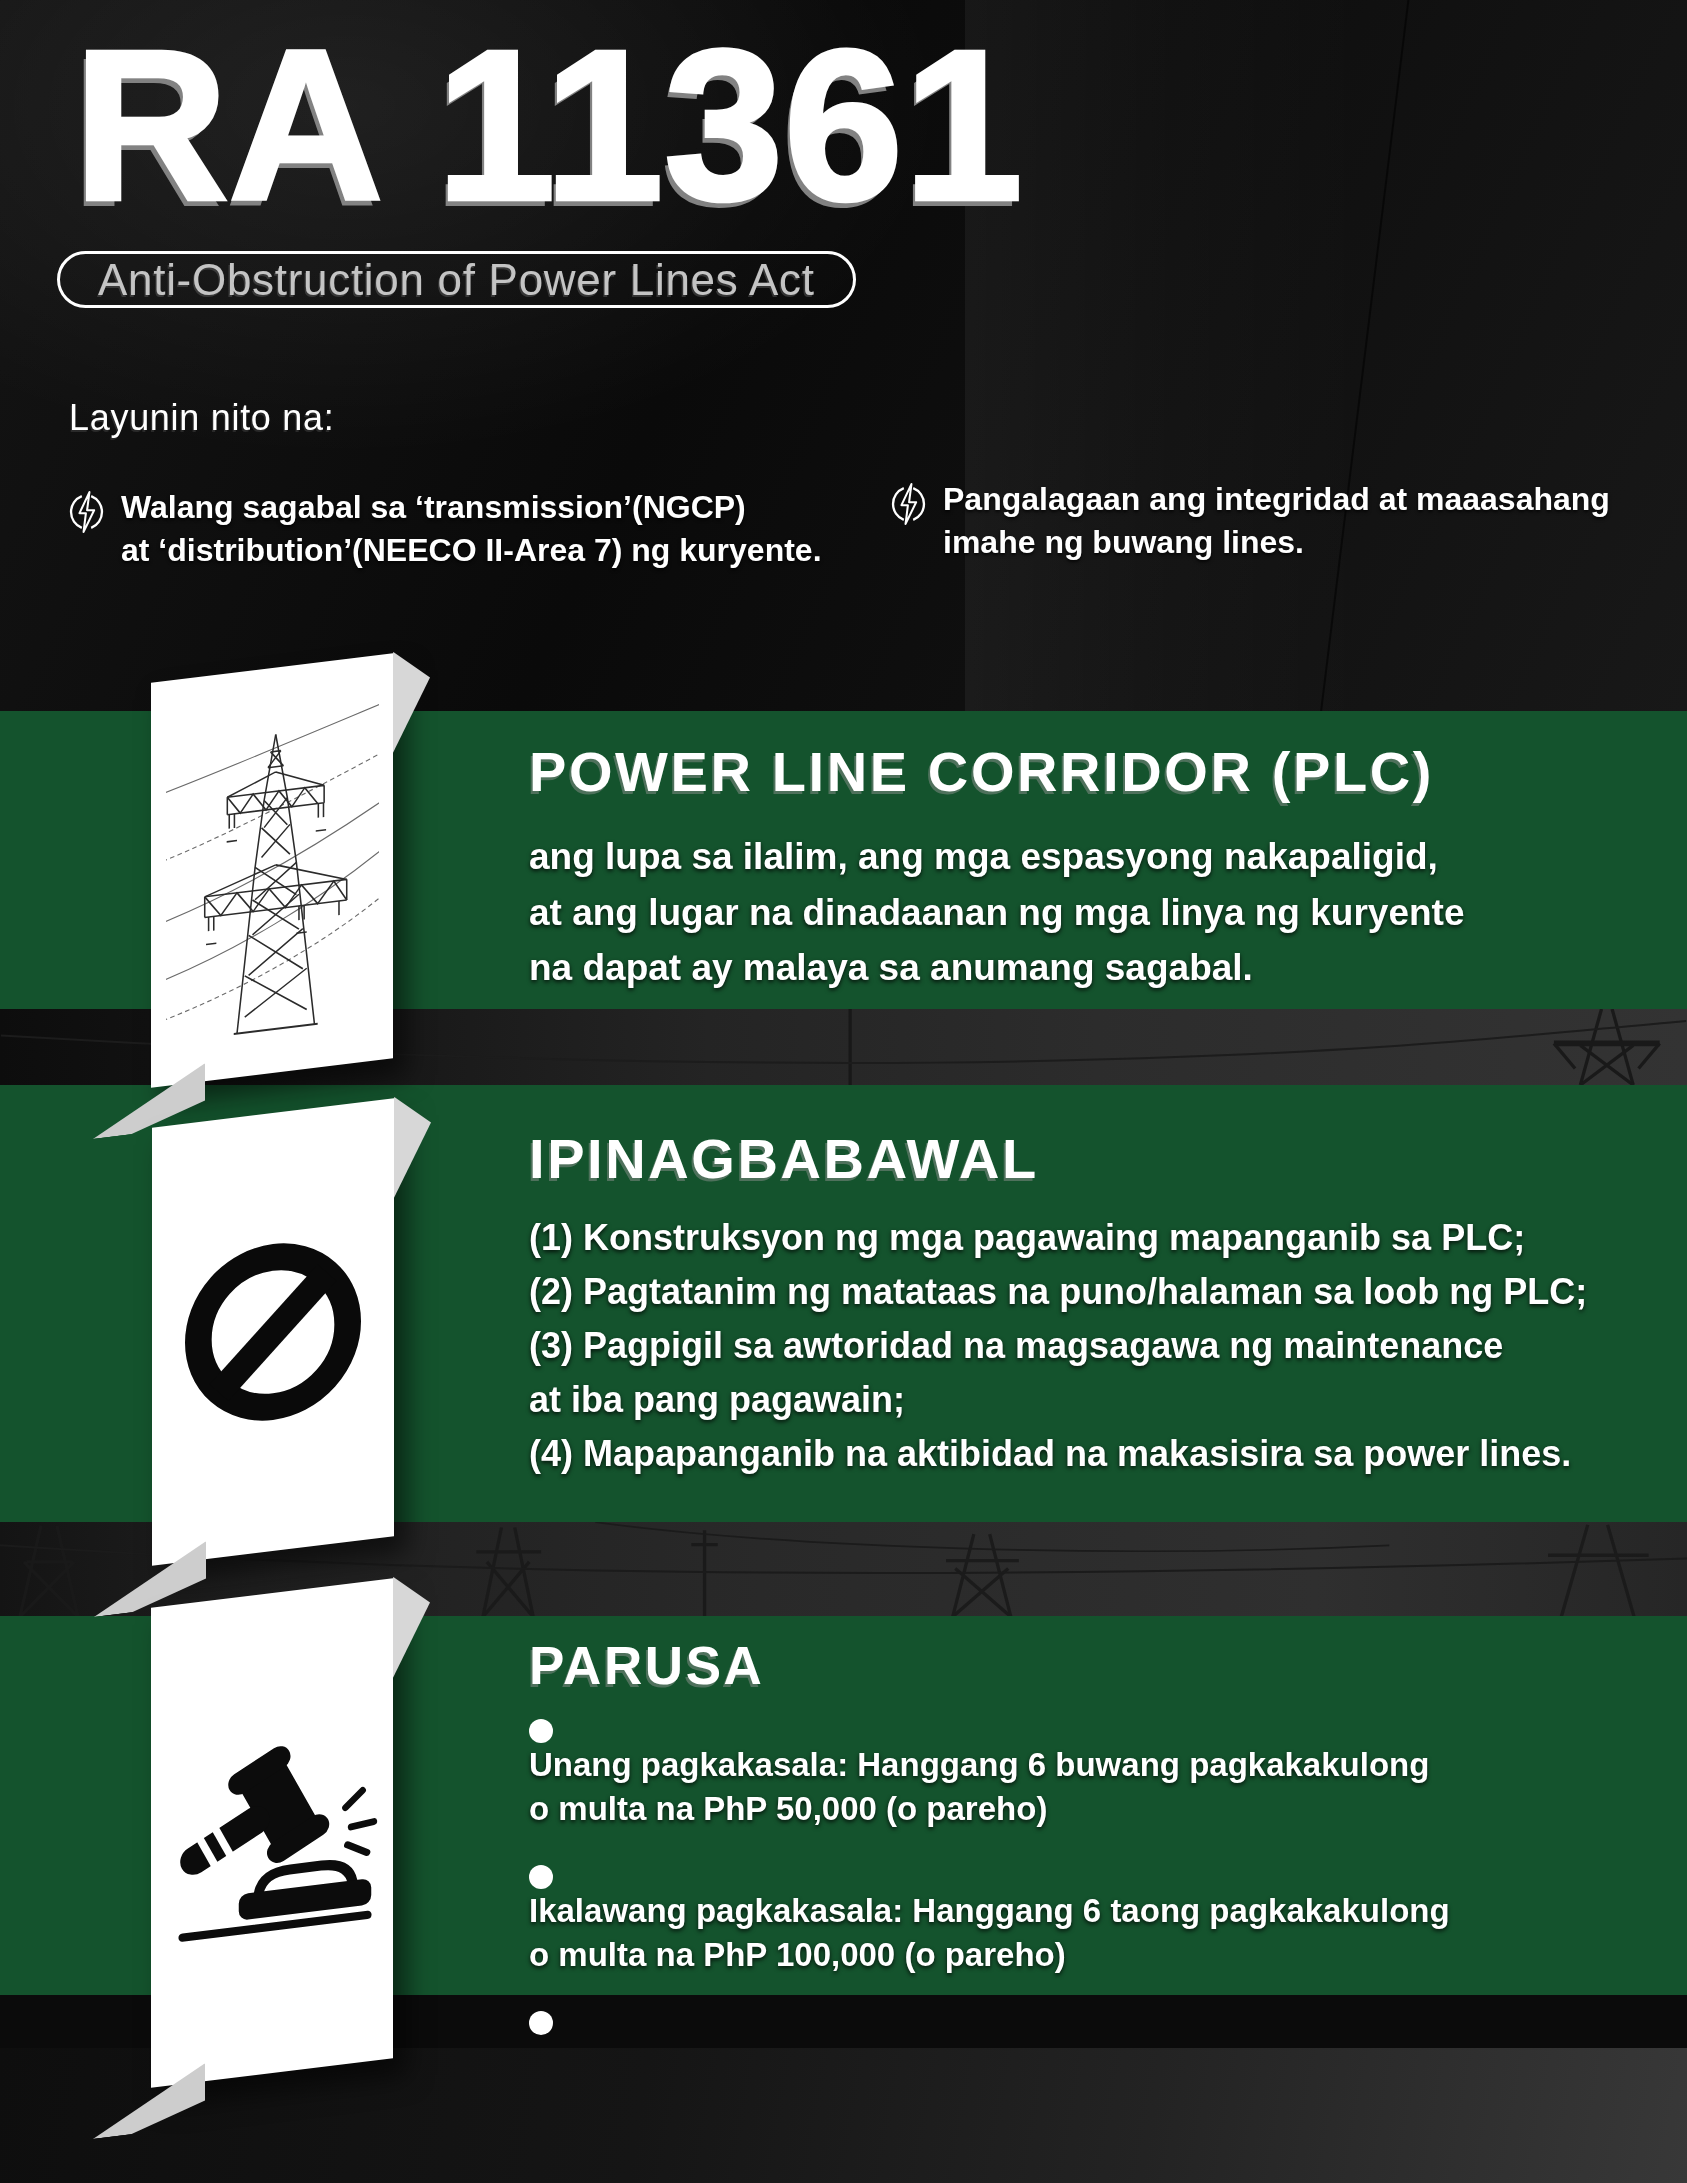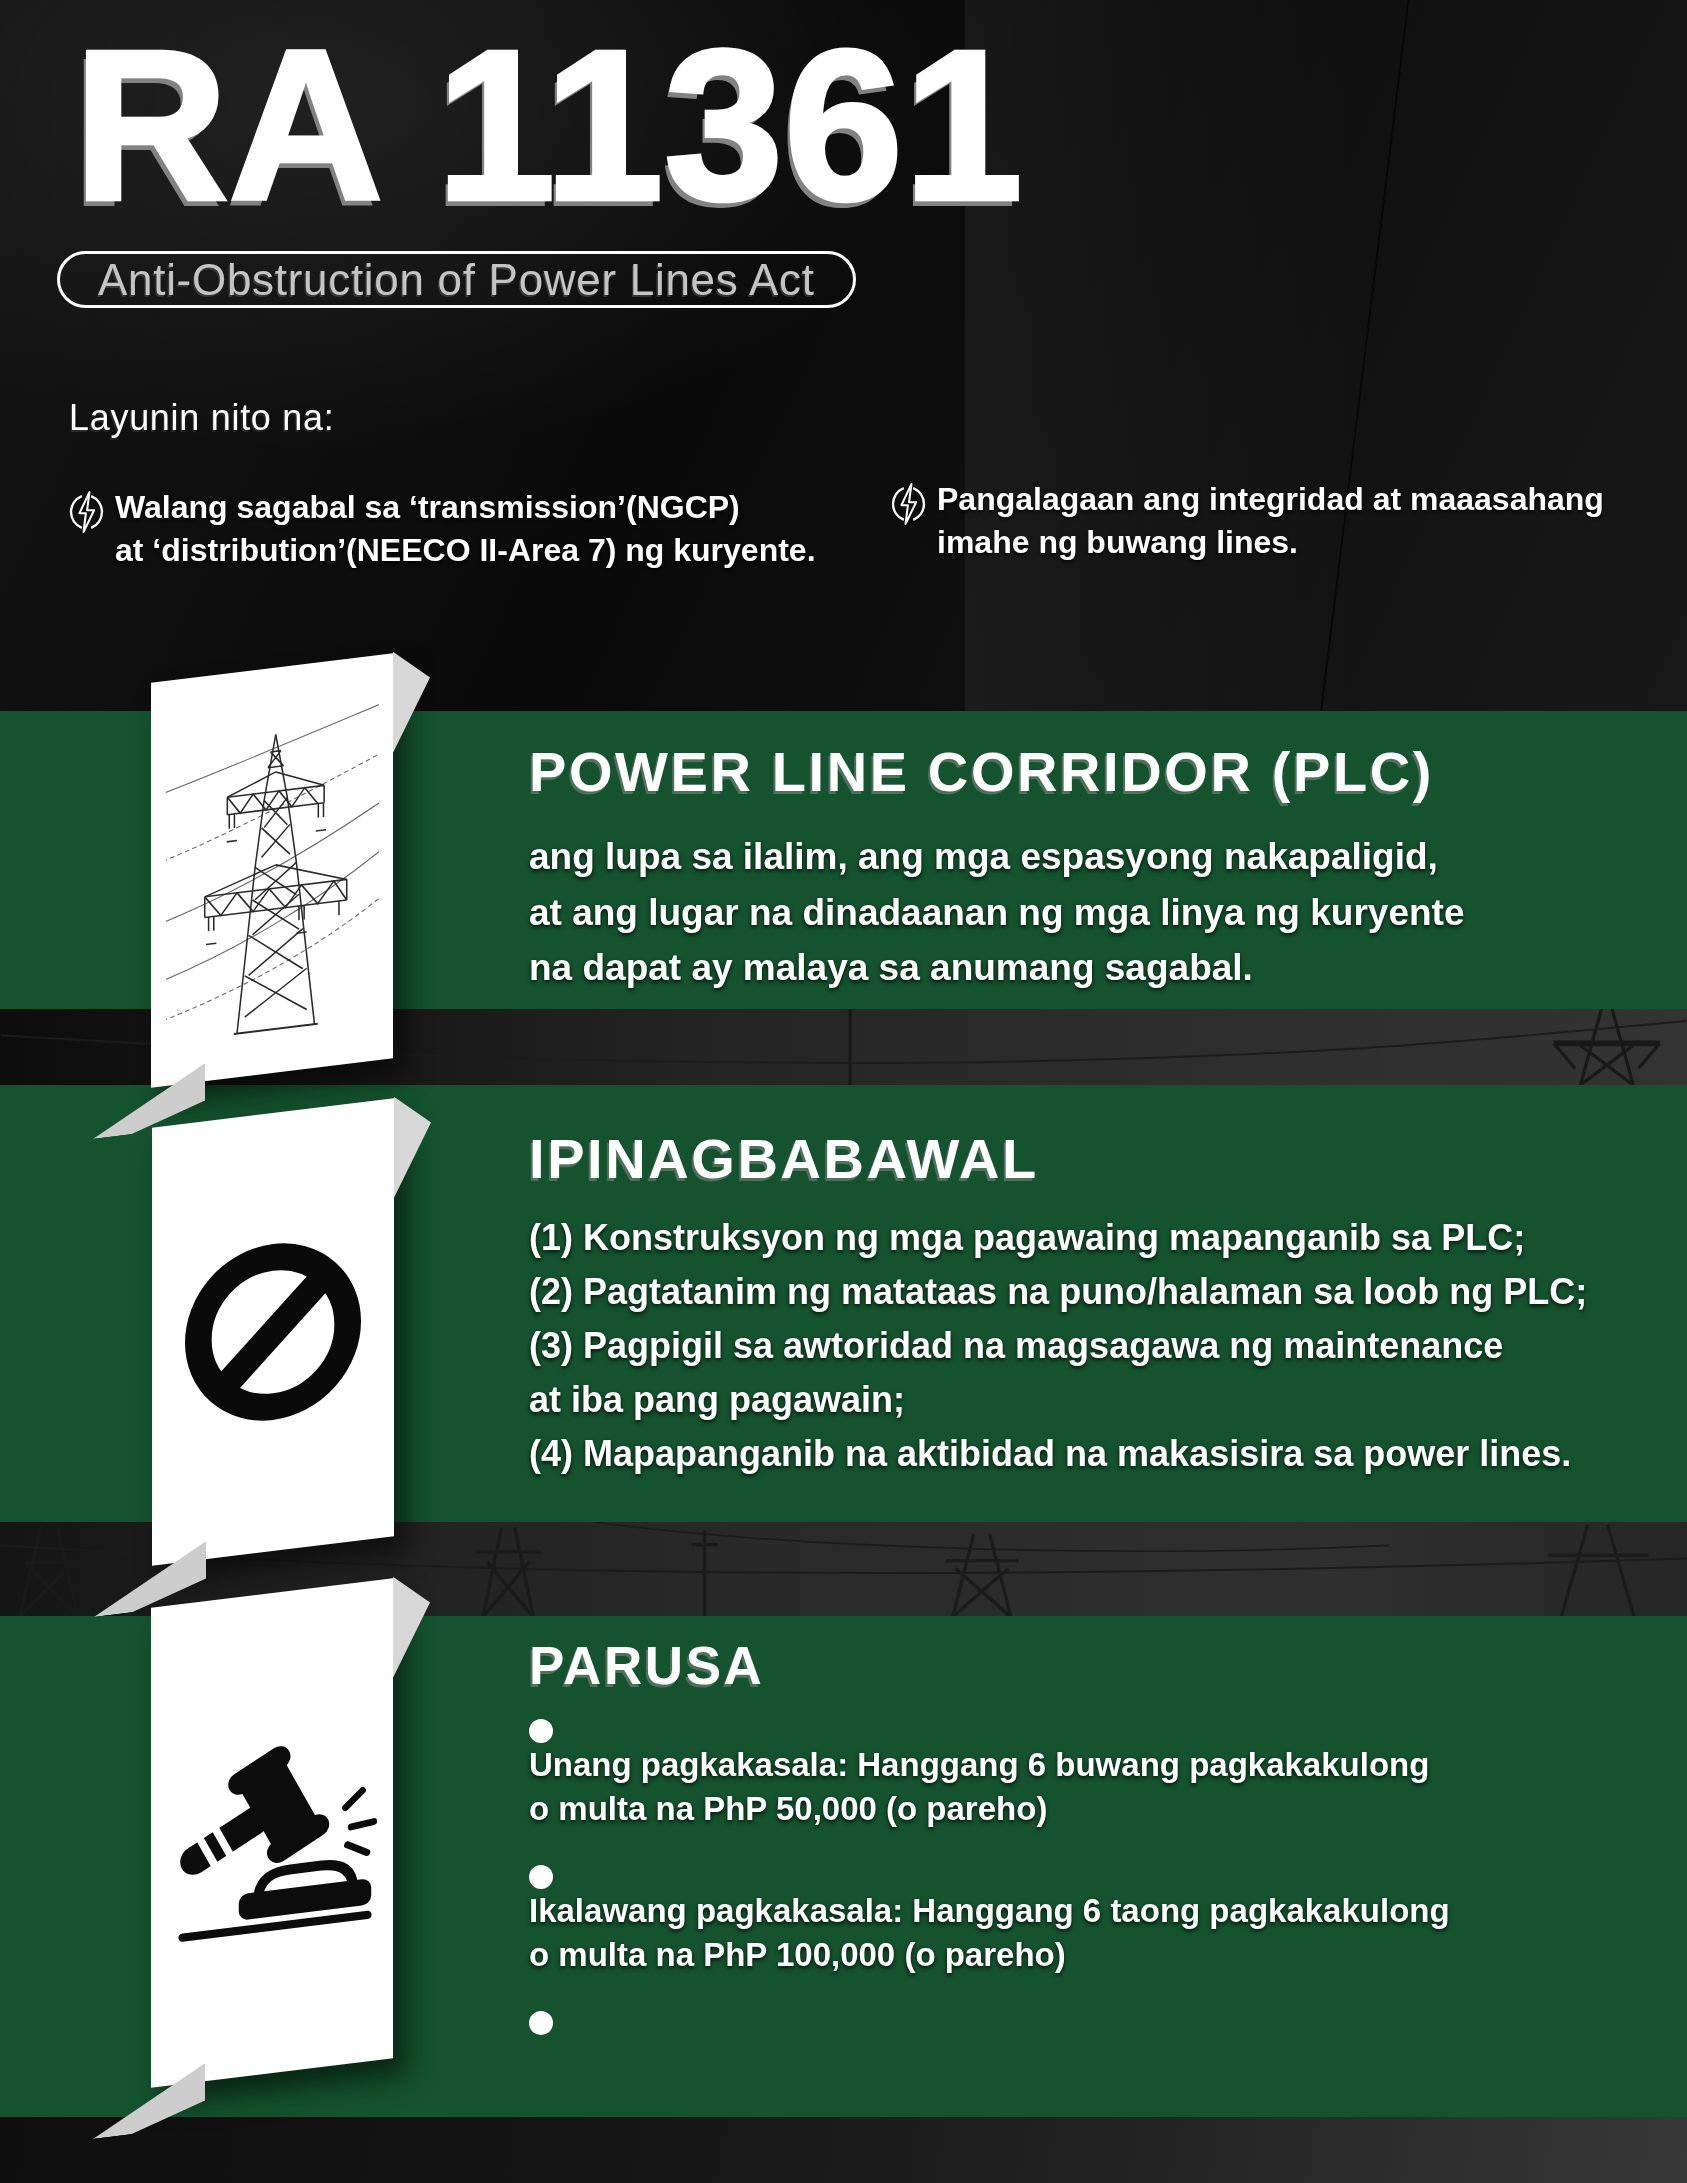--- a/index.html
+++ b/index.html
@@ -20,39 +20,39 @@
 
   
   .title{position:absolute;left:74px;top:14.6px;margin:0;font-size:213px;line-height:1.04;font-weight:700;
     color:#fff;letter-spacing:1.3px;-webkit-text-stroke:4.6px #fff;text-shadow:-4.6px 6.6px 0 #828282;}
   .badge{position:absolute;left:57px;top:251px;height:57px;border:3.3px solid #fff;border-radius:42px;
     display:flex;align-items:flex-end;padding:0 38px;box-sizing:border-box;}
   .badge span{font-size:44px;color:#c4c4c4;letter-spacing:0.7px;text-shadow:-1.3px 2px 0 rgba(90,90,90,.5);}
 
   .obj-heading{position:absolute;left:69px;top:397px;font-size:36px;color:#fff;letter-spacing:0.7px;
     text-shadow:-1.3px 2px 0 rgba(80,80,80,.4);}
-  .objective{position:absolute;display:flex;gap:8px;color:#fff;}
+  .objective{position:absolute;display:flex;gap:14px;color:#fff;}
   .obj-1{left:66px;top:486px;width:807px;}
   .obj-2{left:888px;top:478px;width:781px;}
   .zap{flex:none;width:41px;height:46px;margin-top:2.6px;}
   .obj-text{font-size:32px;font-weight:700;line-height:1.34;text-shadow:0 2px 3.3px rgba(0,0,0,.8);}
 
   
   .strip{position:absolute;left:0;width:1687px;overflow:hidden;z-index:1;}
   .strip1{top:1009px;height:76px;
     background:linear-gradient(90deg,#0d0d0d 0%,#161616 20%,#242424 42%,#2c2c2c 65%,#333333 100%);}
   .strip2{top:1522px;height:95px;
     background:linear-gradient(90deg,#141414 0%,#1f1f1f 15%,#292929 45%,#2f2f2f 78%,#262626 100%);}
   .strip svg{position:absolute;left:0;bottom:0;}
 
   
   .band{position:absolute;left:0;width:1687px;background:#14532d;color:#fff;box-sizing:border-box;z-index:2;}
   .band1{top:711px;height:298px;padding:28px 40px 0 529px;}
   .band2{top:1085px;height:437px;padding:41px 26.5px 0 529px;}
-  .band3{top:1616px;height:501px;padding:18.5px 40px 0 529px;}
+  .band3{top:1616px;height:379px;padding:18.5px 40px 0 529px;}
   .band h2{margin:0;font-size:56px;font-weight:700;letter-spacing:2.6px;
     text-shadow:-2px 3.3px 0 rgba(150,150,150,.45);}
   .band3 h2{font-size:53px;}
   .body{margin:25px 0 0;font-size:37px;font-weight:700;line-height:1.5;white-space:pre-line;
     text-shadow:0 2px 4px rgba(0,0,0,.8);}
   .items{margin-top:20px;}
   .item{margin:0;font-size:36px;font-weight:700;line-height:1.5;white-space:pre-line;
     text-shadow:0 2px 4px rgba(0,0,0,.8);}
   .bullets{margin-top:14.6px;}
   .bullet{display:flex;margin-bottom:25px;flex-direction:column;}

